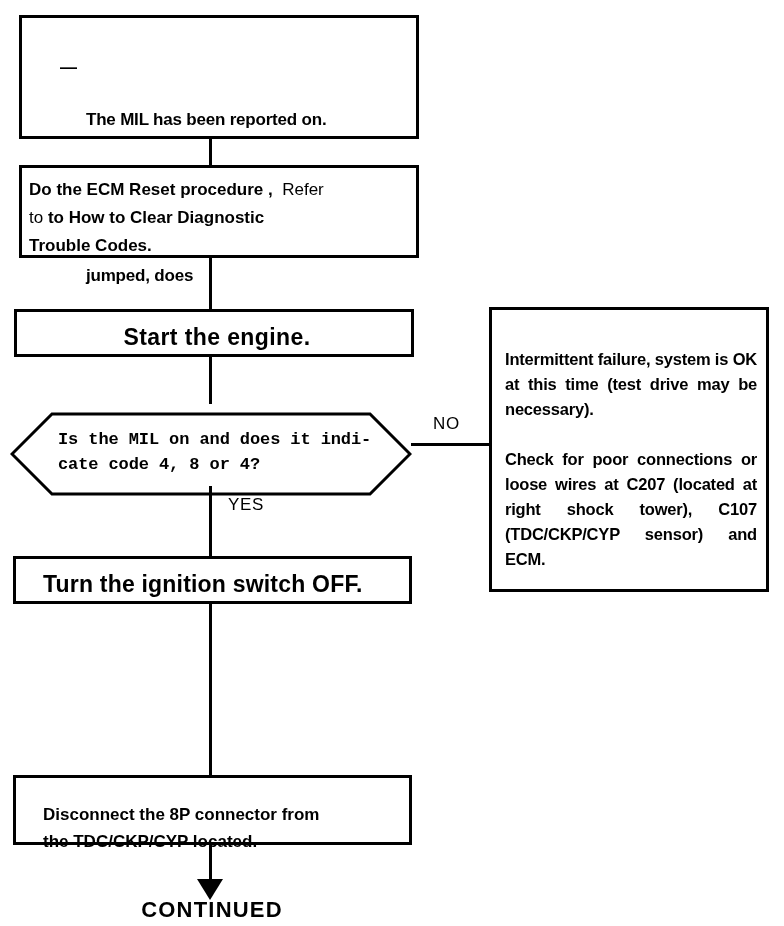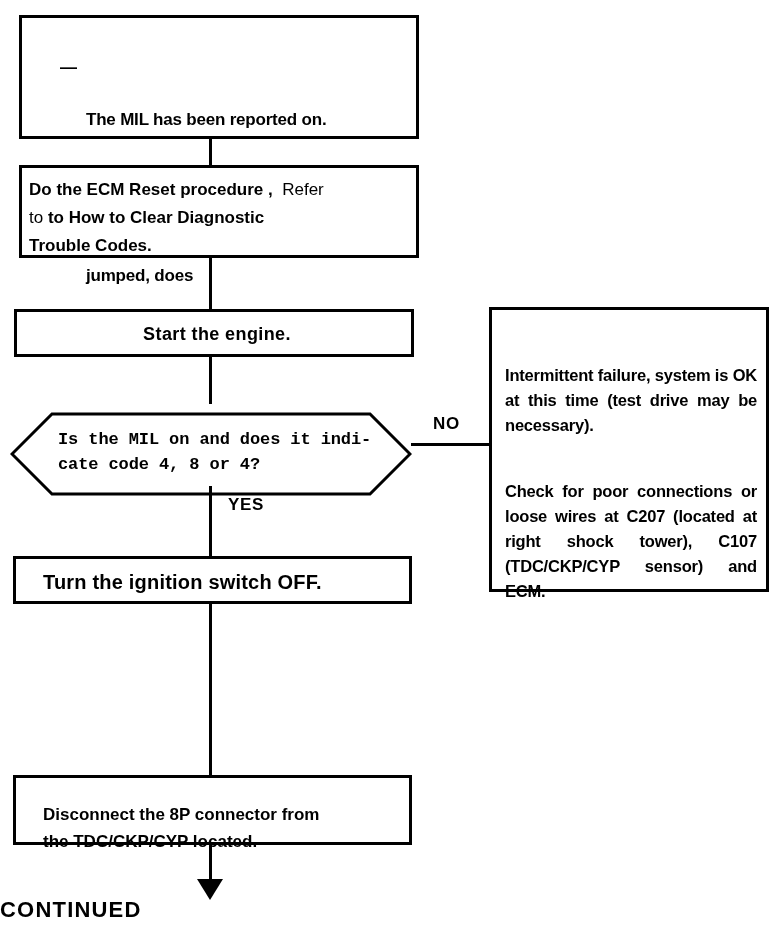--- a/index.html
+++ b/index.html
@@ -48,46 +48,46 @@
   #box-reset .box-text {
     left: 7px; top: 8px; right: 6px;
     font-size: 17px; line-height: 28px;
   }
   .lite { font-weight: normal; }
 
   
   #box-start { left: 14px; top: 309px; width: 400px; height: 48px; }
   #box-start .box-text {
     left: 0; top: 12px; width: 400px;
-    text-align: center; font-size: 18px; letter-spacing: 0.4px;
+    text-align: center; font-size: 23px; letter-spacing: 0.4px;
   }
 
   
   #decision {
     position: absolute; left: 10px; top: 412px; width: 402px; height: 84px; font-family: Liberation Mono, monospace;
   }
   #decision svg { position: absolute; left: 0; top: 0; }
   #decision .box-text {
     left: 48px; top: 15px; width: 330px;
     font-size: 17px; line-height: 25px; letter-spacing: -0.1px;
   }
 
   
   #box-intermittent { left: 489px; top: 307px; width: 280px; height: 285px; }
   #box-intermittent .box-text {
     left: 13px; top: 12px; width: 252px;
     font-size: 16.5px; line-height: 25px; letter-spacing: -0.2px;
   }
-  .just { text-align: justify; text-align-last: left; margin-top: 16px; }
+  .just { text-align: justify; text-align-last: left; }
 
   
   #box-ignition { left: 13px; top: 556px; width: 399px; height: 48px; }
   #box-ignition .box-text {
     left: 27px; top: 12px; right: 6px;
-    font-size: 20px; letter-spacing: 0.2px;
+    font-size: 23px; letter-spacing: 0.2px;
   }
 
   
   #box-disconnect { left: 13px; top: 775px; width: 399px; height: 70px; }
   #box-disconnect .box-text {
     left: 27px; top: 10px; right: 6px;
     font-size: 17px; line-height: 27px; margin-top: 13px;
   }
 
   
@@ -102,29 +102,29 @@
   #conn-6 { left: 209px; top: 845px; height: 38px; }
 
   #conn-no { left: 411px; top: 443px; width: 80px; }
 
   #arrow-down {
     position: absolute; left: 196px; top: 877px; width: 28px; height: 24px;
   }
 
   
   .edge-label {
-    position: absolute; font-weight: bold; font-size: 17px;
+    position: absolute; font-weight: normal; font-size: 17px;
     letter-spacing: 0.6px; color: #000;
   }
   #label-no  { left: 433px; top: 414px; }
   #label-yes { left: 228px; top: 495px; }
 
   #label-continued {
     position: absolute; left: 0; top: 897px; width: 424px;
-    font-weight: bold; font-size: 22px;
+    text-align: center; font-weight: bold; font-size: 22px;
     letter-spacing: 1.2px; color: #000;
   }
 </style>
 </head>
 <body>
 
 <div id="canvas">
 
   <div class="box" id="box-symptom">
     <div class="box-text">

